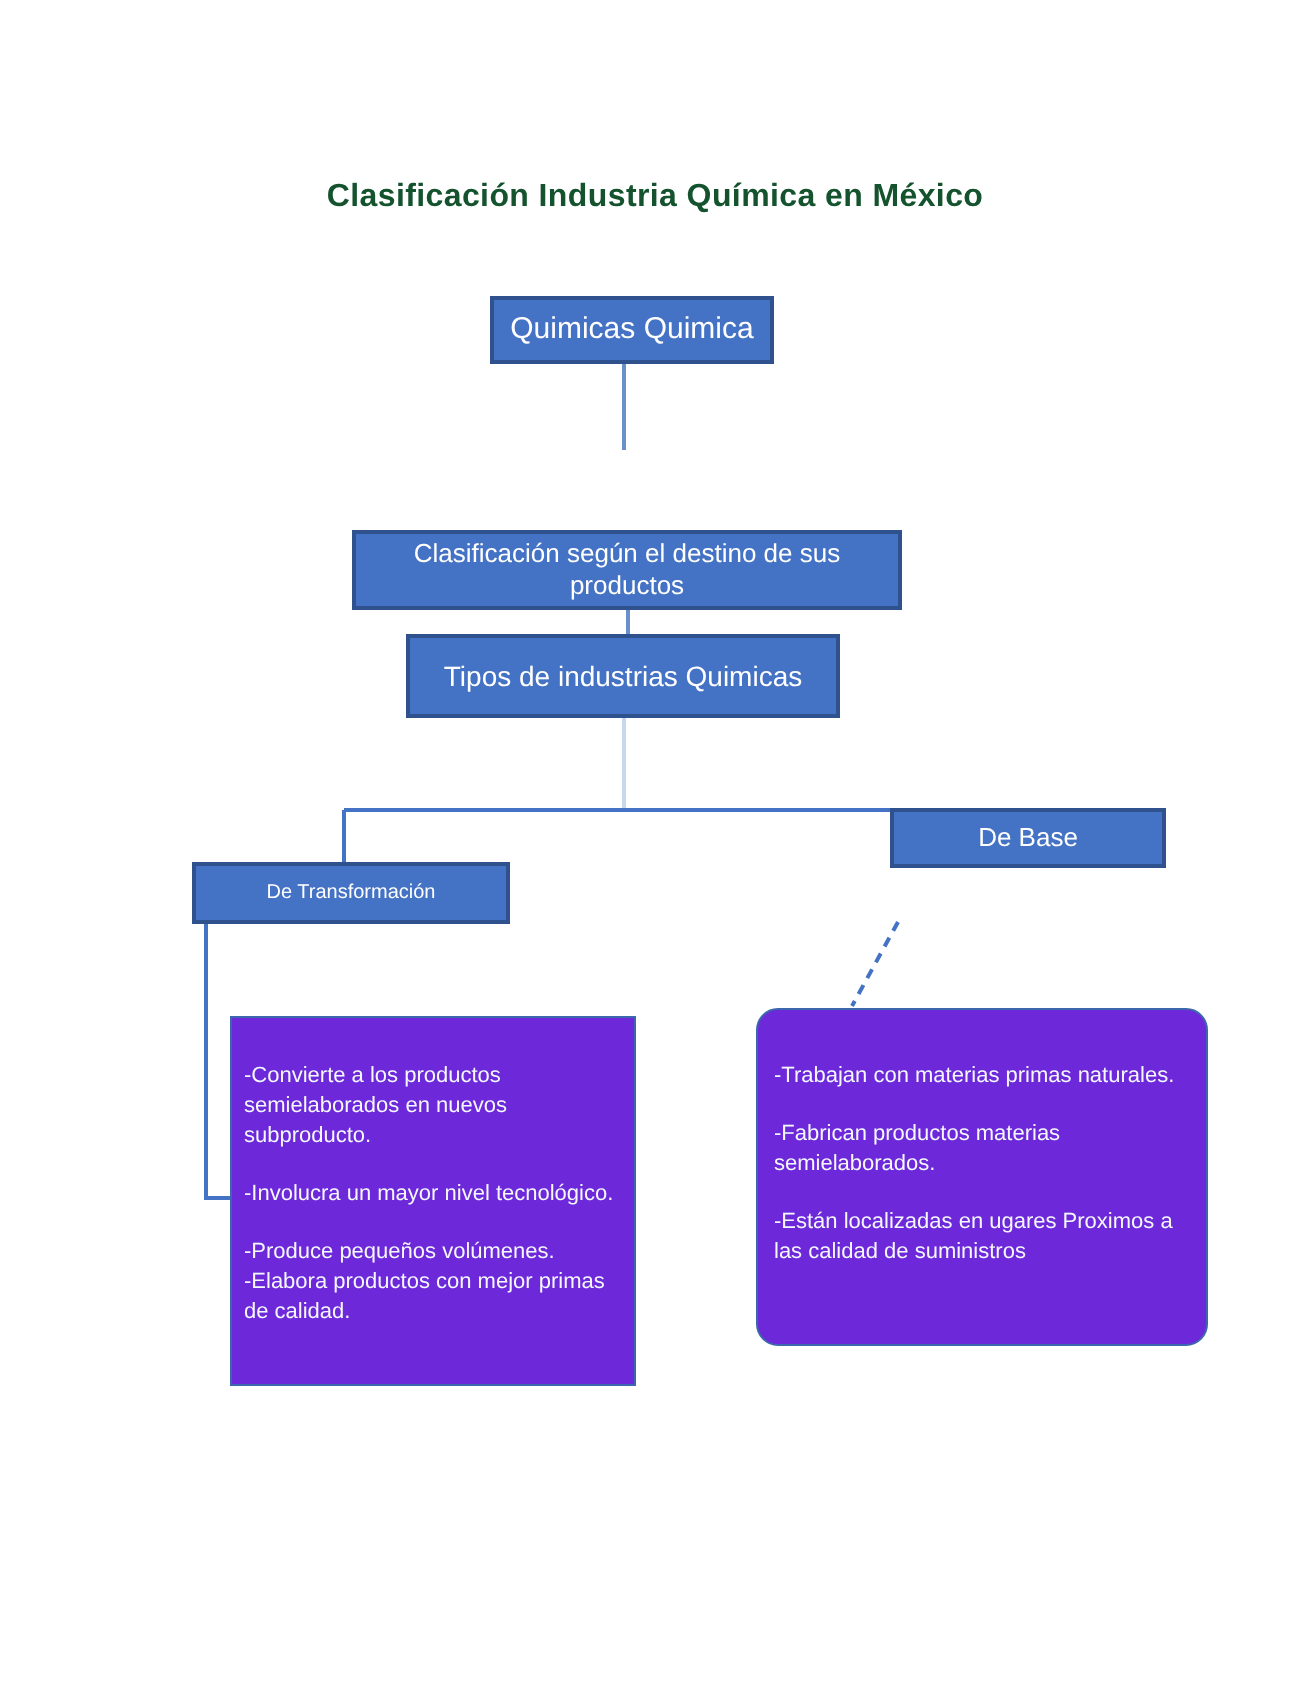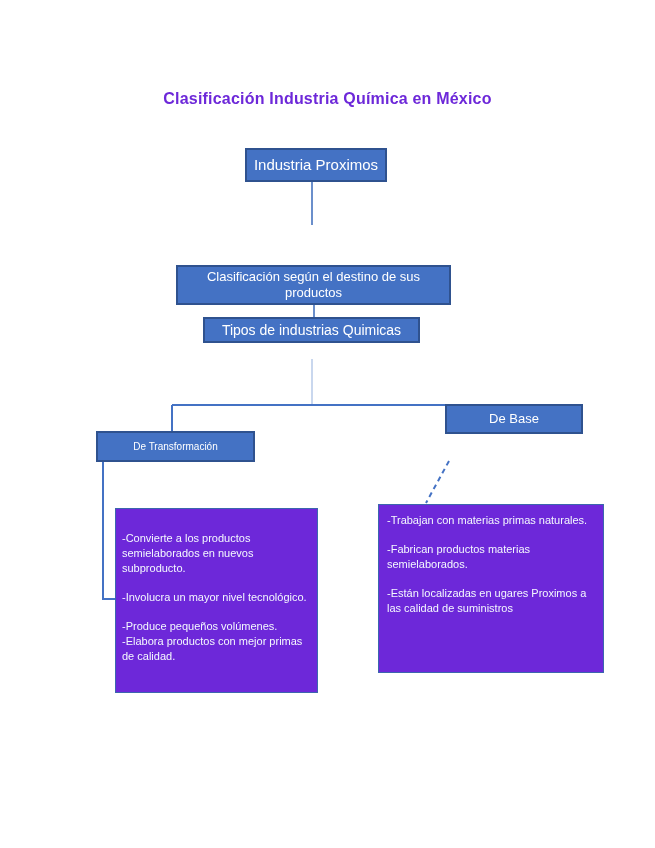--- a/index.html
+++ b/index.html
@@ -13,50 +13,50 @@
     overflow: hidden;
   }
   .title {
     position: absolute;
     top: 90px;
     left: 0;
     width: 655px;
     text-align: center;
     font-size: 16px;
     font-weight: bold;
-    color: #6d28d9;
+    color: #14532d;
     letter-spacing: 0.2px;
   }
   .node {
     position: absolute;
     background: #4472C4;
     border: 2px solid #2F528F;
     color: #ffffff;
     display: flex;
     align-items: center;
     justify-content: center;
     text-align: center;
     line-height: 1.2;
   }
   .node-root   { left: 245px; top: 148px; width: 142px; height: 34px; font-size: 15px; }
   .node-l2     { left: 176px; top: 225px; width: 275px; height: 40px; font-size: 13px; padding: 2px 6px; margin-top: 40px; }
-  .node-l3     { left: 203px; top: 317px; width: 217px; height: 26px; font-size: 14px; }
+  .node-l3     { left: 203px; top: 317px; width: 217px; height: 42px; font-size: 14px; }
   .node-left   { left: 96px;  top: 431px; width: 159px; height: 31px; font-size: 10px; }
   .node-right  { left: 445px; top: 404px; width: 138px; height: 30px; font-size: 13px; }
   .detail {
     position: absolute;
     background: #6d28d9;
     border: 1px solid #3C66AE;
     color: #F4F8FE;
     font-size: 11px;
     line-height: 15px;
     text-align: left;
   }
   .detail-left  { left: 115px; top: 508px; width: 203px; height: 185px; padding: 22px 6px 6px 6px; }
-  .detail-right { left: 378px; top: 504px; width: 226px; height: 169px; padding: 8px 6px 6px 8px; }
+  .detail-right { left: 378px; top: 504px; width: 226px; height: 169px; padding: 26px 6px 6px 8px; border-radius: 11px; }
   .detail .para { margin: 0 0 14px 0; min-height: 15px; }
   .detail .para.no-gap { margin-bottom: 0; }
   .connectors {
     position: absolute;
     left: 0; top: 0;
     width: 655px;
     height: 848px;
     pointer-events: none;
   }
 </style>
@@ -71,21 +71,21 @@
     <line x1="312" y1="182" x2="312" y2="225" stroke-width="2" stroke="#6B8FCB"></line>
     <line x1="314" y1="265" x2="314" y2="317" stroke-width="2" stroke="#6B8FCB"></line>
     <line x1="312" y1="359" x2="312" y2="405" stroke-width="2" stroke="#C9D7EE"></line>
     <line x1="172" y1="405" x2="521" y2="405" stroke-width="2" stroke="#4472C4"></line>
     <line x1="172" y1="405" x2="172" y2="431" stroke-width="2" stroke="#4472C4"></line>
     <line x1="520" y1="405" x2="520" y2="430" stroke-width="2" stroke="#4472C4"></line>
     <polyline points="103,462 103,599 115,599" fill="none" stroke-width="2" stroke="#4472C4"></polyline>
     <line x1="449" y1="461" x2="426" y2="503" stroke-width="2" stroke-dasharray="5,4" stroke="#4472C4"></line>
   </svg>
 
-  <div class="node node-root">Industria Proximos</div>
+  <div class="node node-root">Quimicas Quimica</div>
 
   <div class="node node-l2">Clasificación según el destino de sus productos</div>
 
   <div class="node node-l3">Tipos de industrias Quimicas</div>
 
   <div class="node node-left">De Transformación</div>
 
   <div class="node node-right">De Base</div>
 
   <div class="detail detail-left">

